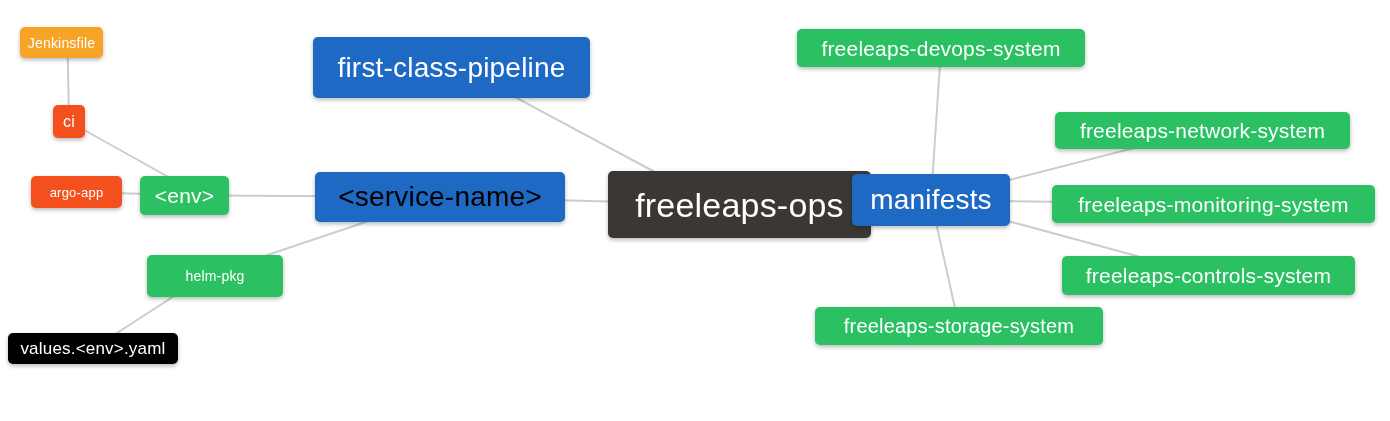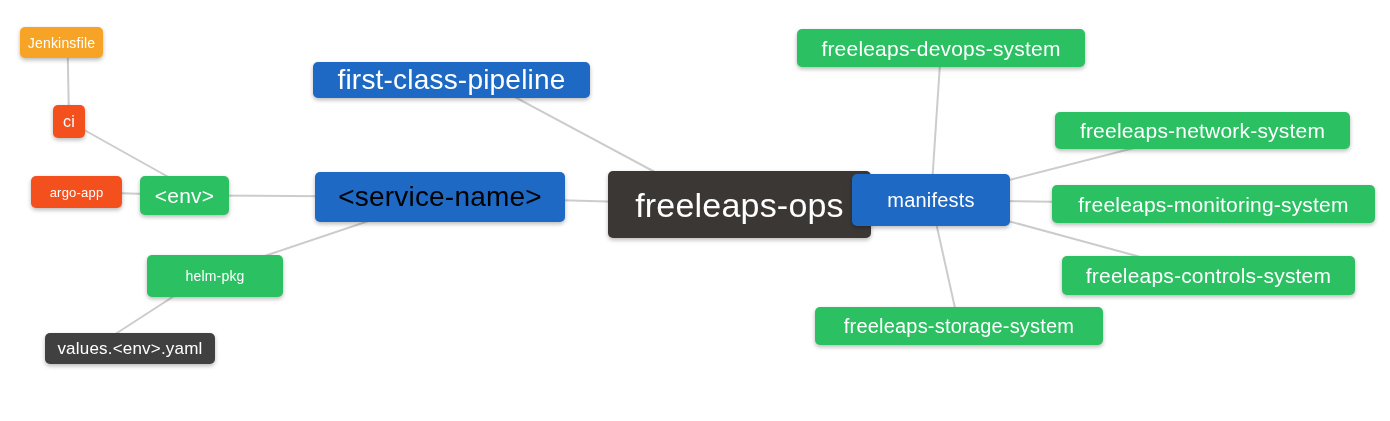--- a/index.html
+++ b/index.html
@@ -56,24 +56,24 @@
       <line x1="931" y1="200" x2="1213.5" y2="204" stroke="#cccccc" stroke-width="2"></line>
       <line x1="931" y1="200" x2="1208.5" y2="275.5" stroke="#cccccc" stroke-width="2"></line>
       <line x1="931" y1="200" x2="959" y2="326" stroke="#cccccc" stroke-width="2"></line>
     </svg>
   <div id="nodes-layer">
       <div class="node" style="left: 20px; top: 27px; width: 83px; height: 31px; font-size: 14px; background: rgb(247, 163, 38); color: rgb(255, 255, 255);">Jenkinsfile</div>
       <div class="node" style="left: 53px; top: 105px; width: 32px; height: 33px; font-size: 16px; background: rgb(244, 80, 30); color: rgb(255, 255, 255);">ci</div>
       <div class="node" style="left: 31px; top: 176px; width: 91px; height: 32px; font-size: 13px; background: rgb(244, 80, 30); color: rgb(255, 255, 255);">argo-app</div>
       <div class="node" style="left: 140px; top: 176px; width: 89px; height: 39px; font-size: 21px; background: rgb(43, 193, 98); color: rgb(255, 255, 255);">&lt;env&gt;</div>
       <div class="node" style="left: 147px; top: 255px; width: 136px; height: 42px; font-size: 14px; background: rgb(43, 193, 98); color: rgb(255, 255, 255);">helm-pkg</div>
-      <div class="node" style="left: 8px; top: 333px; width: 170px; height: 31px; font-size: 17px; background: #404040; color: rgb(255, 255, 255); margin-left: 37px;">values.&lt;env&gt;.yaml</div>
-      <div class="node" style="left: 313px; top: 37px; width: 277px; height: 36px; font-size: 28px; background: rgb(30, 105, 195); color: rgb(255, 255, 255); margin-top: 25px;">first-class-pipeline</div>
+      <div class="node" style="left: 8px; top: 333px; width: 170px; height: 31px; font-size: 17px; background: #000000; color: rgb(255, 255, 255);">values.&lt;env&gt;.yaml</div>
+      <div class="node" style="left: 313px; top: 37px; width: 277px; height: 61px; font-size: 28px; background: rgb(30, 105, 195); color: rgb(255, 255, 255);">first-class-pipeline</div>
       <div class="node" style="left: 315px; top: 172px; width: 250px; height: 50px; font-size: 28px; background: rgb(30, 105, 195); color: #000000;">&lt;service-name&gt;</div>
       <div class="node" style="left: 584px; top: 171px; width: 263px; height: 67px; font-size: 34px; background: rgb(59, 55, 52); color: rgb(255, 255, 255); margin-left: 24px;">freeleaps-ops</div>
-      <div class="node" style="left: 852px; top: 174px; width: 158px; height: 52px; font-size: 20px; background: rgb(30, 105, 195); color: rgb(255, 255, 255);">manifests</div>
+      <div class="node" style="left: 852px; top: 174px; width: 158px; height: 52px; font-size: 28px; background: rgb(30, 105, 195); color: rgb(255, 255, 255);">manifests</div>
       <div class="node" style="left: 797px; top: 29px; width: 288px; height: 38px; font-size: 21px; background: rgb(43, 193, 98); color: rgb(255, 255, 255);">freeleaps-devops-system</div>
       <div class="node" style="left: 1055px; top: 112px; width: 295px; height: 37px; font-size: 21px; background: rgb(43, 193, 98); color: rgb(255, 255, 255);">freeleaps-network-system</div>
       <div class="node" style="left: 1052px; top: 185px; width: 323px; height: 38px; font-size: 21px; background: rgb(43, 193, 98); color: rgb(255, 255, 255);">freeleaps-monitoring-system</div>
       <div class="node" style="left: 1062px; top: 256px; width: 293px; height: 39px; font-size: 21px; background: rgb(43, 193, 98); color: rgb(255, 255, 255);">freeleaps-controls-system</div>
       <div class="node" style="left: 815px; top: 307px; width: 288px; height: 38px; font-size: 20px; background: rgb(43, 193, 98); color: rgb(255, 255, 255);">freeleaps-storage-system</div>
     </div>
 </div>
 
 </body></html>

